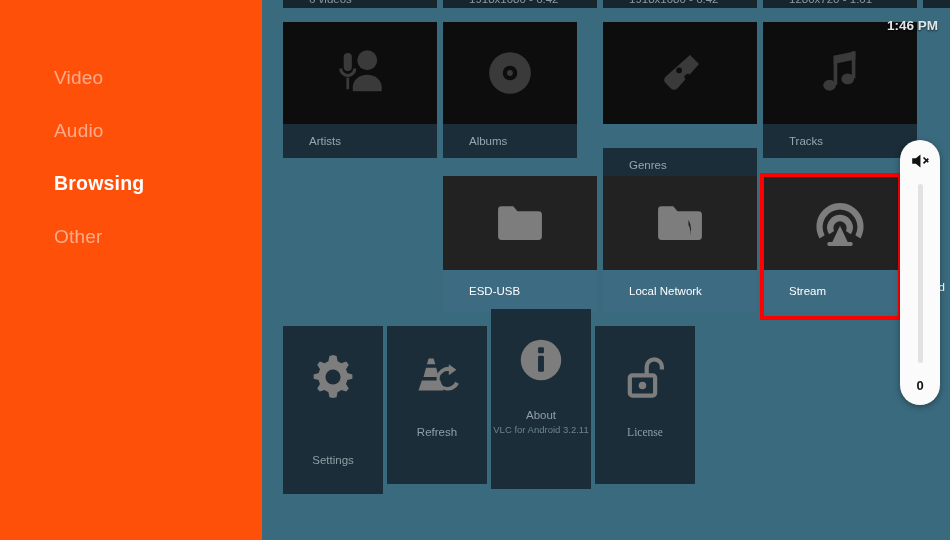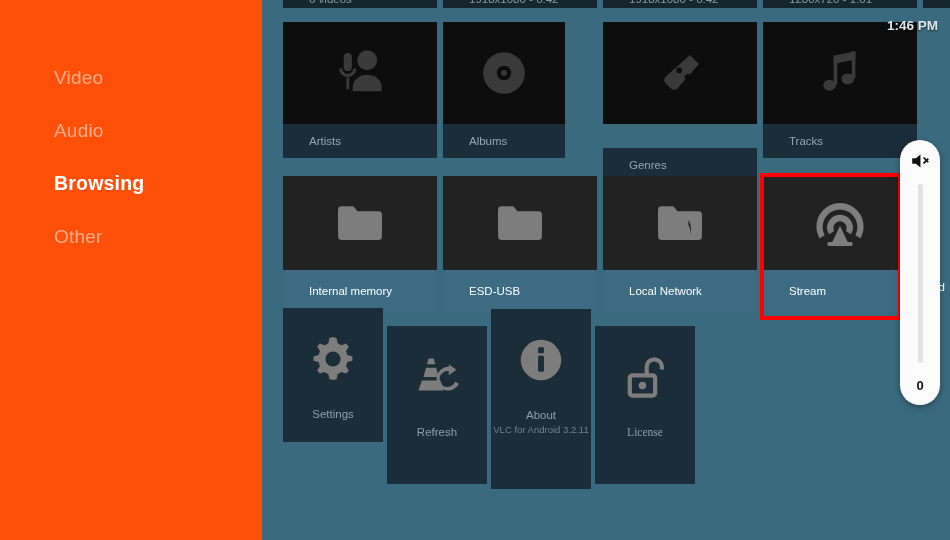--- a/index.html
+++ b/index.html
@@ -154,21 +154,21 @@
           <rect x="14" y="10" width="9" height="20" rx="4.5"></rect>
           <path d="M9 27a9.5 9.5 0 0 0 19 0h-3.5a6 6 0 0 1-12 0z"></path>
           <rect x="17" y="37" width="3" height="13"></rect>
         </svg>
       </div>
       <div class="cap">
         <div class="cap-title">Artists</div>
       </div>
     </div>
 
-    <div class="tile row2" style="left:181px; top:22px; width:122px; height:136px;">
+    <div class="tile row2" style="left:181px; top:22px; width:134px; height:136px;">
       <div class="thumb" style="height:102px;">
         <svg class="svgic" width="58" height="58" viewBox="0 0 64 64">
           <circle cx="32" cy="32" r="23" fill="#3a3a3a"></circle>
           <circle cx="32" cy="32" r="8" fill="#0d0d0d"></circle>
           <circle cx="32" cy="32" r="3.2" fill="#3a3a3a"></circle>
         </svg>
       </div>
       <div class="cap">
         <div class="cap-title">Albums</div>
       </div>
@@ -195,30 +195,20 @@
           <rect x="45" y="8" width="4" height="30"></rect>
           <ellipse cx="20.5" cy="45.5" rx="7" ry="6"></ellipse>
           <ellipse cx="40.5" cy="38.5" rx="7" ry="6"></ellipse>
         </svg>
       </div>
       <div class="cap">
         <div class="cap-title">Tracks</div>
       </div>
     </div>
 
-    <div class="tile row3" style="left:21px; top:176px; width:154px; height:136px;">
-      <div class="thumb" style="height:94px;">
-        <svg class="svgic" width="54" height="54" viewBox="0 0 64 64" fill="#7d7d7d">
-          <path d="M6 16a4 4 0 0 1 4-4h14l5 6h25a4 4 0 0 1 4 4v26a4 4 0 0 1-4 4H10a4 4 0 0 1-4-4z"></path>
-        </svg>
-      </div>
-      <div class="cap">
-        <div class="cap-title">Internal memory</div>
-      </div>
-    </div>
 
     <div class="tile row3" style="left:181px; top:176px; width:154px; height:136px;">
       <div class="thumb" style="height:94px;">
         <svg class="svgic" width="54" height="54" viewBox="0 0 64 64" fill="#7d7d7d">
           <path d="M6 16a4 4 0 0 1 4-4h14l5 6h25a4 4 0 0 1 4 4v26a4 4 0 0 1-4 4H10a4 4 0 0 1-4-4z"></path>
         </svg>
       </div>
       <div class="cap">
         <div class="cap-title">ESD-USB</div>
       </div>
@@ -253,21 +243,21 @@
           <rect x="18" y="53" width="28" height="4.5" rx="2"></rect>
         </svg>
       </div>
       <div class="cap">
         <div class="cap-title">Stream</div>
       </div>
     </div>
 
     <div class="focus-box" style="left:498px; top:173px; width:142px; height:147px;"></div>
 
-    <div class="tile row4" style="left:21px; top:308px; width:100px; height:134px;">
+    <div class="tile row4" style="left:21px; top:326px; width:100px; height:168px;gap:28px;">
       <div class="ico">
         <svg class="svgic" width="54" height="54" viewBox="0 0 64 64" fill="#7d7d7d">
           <path d="M32 6l4.2 1.1 1.3 6.1a19 19 0 0 1 4.3 2.5l5.9-2 3 3.7-3.3 5.3a19 19 0 0 1 1.6 4.7l6 1.5v5.2l-6 1.5a19 19 0 0 1-1.6 4.7l3.3 5.3-3 3.7-5.9-2a19 19 0 0 1-4.3 2.5l-1.3 6.1-4.2 1.1-4.2-1.1-1.3-6.1a19 19 0 0 1-4.3-2.5l-5.9 2-3-3.7 3.3-5.3a19 19 0 0 1-1.6-4.7l-6-1.5v-5.2l6-1.5a19 19 0 0 1 1.6-4.7l-3.3-5.3 3-3.7 5.9 2a19 19 0 0 1 4.3-2.5l1.3-6.1z"></path>
           <circle cx="32" cy="32" r="9" fill="#1b2d38"></circle>
         </svg>
       </div>
       <div class="lbl">Settings</div>
     </div>
 
     <div class="tile row4" style="left:125px; top:326px; width:100px; height:158px;">

